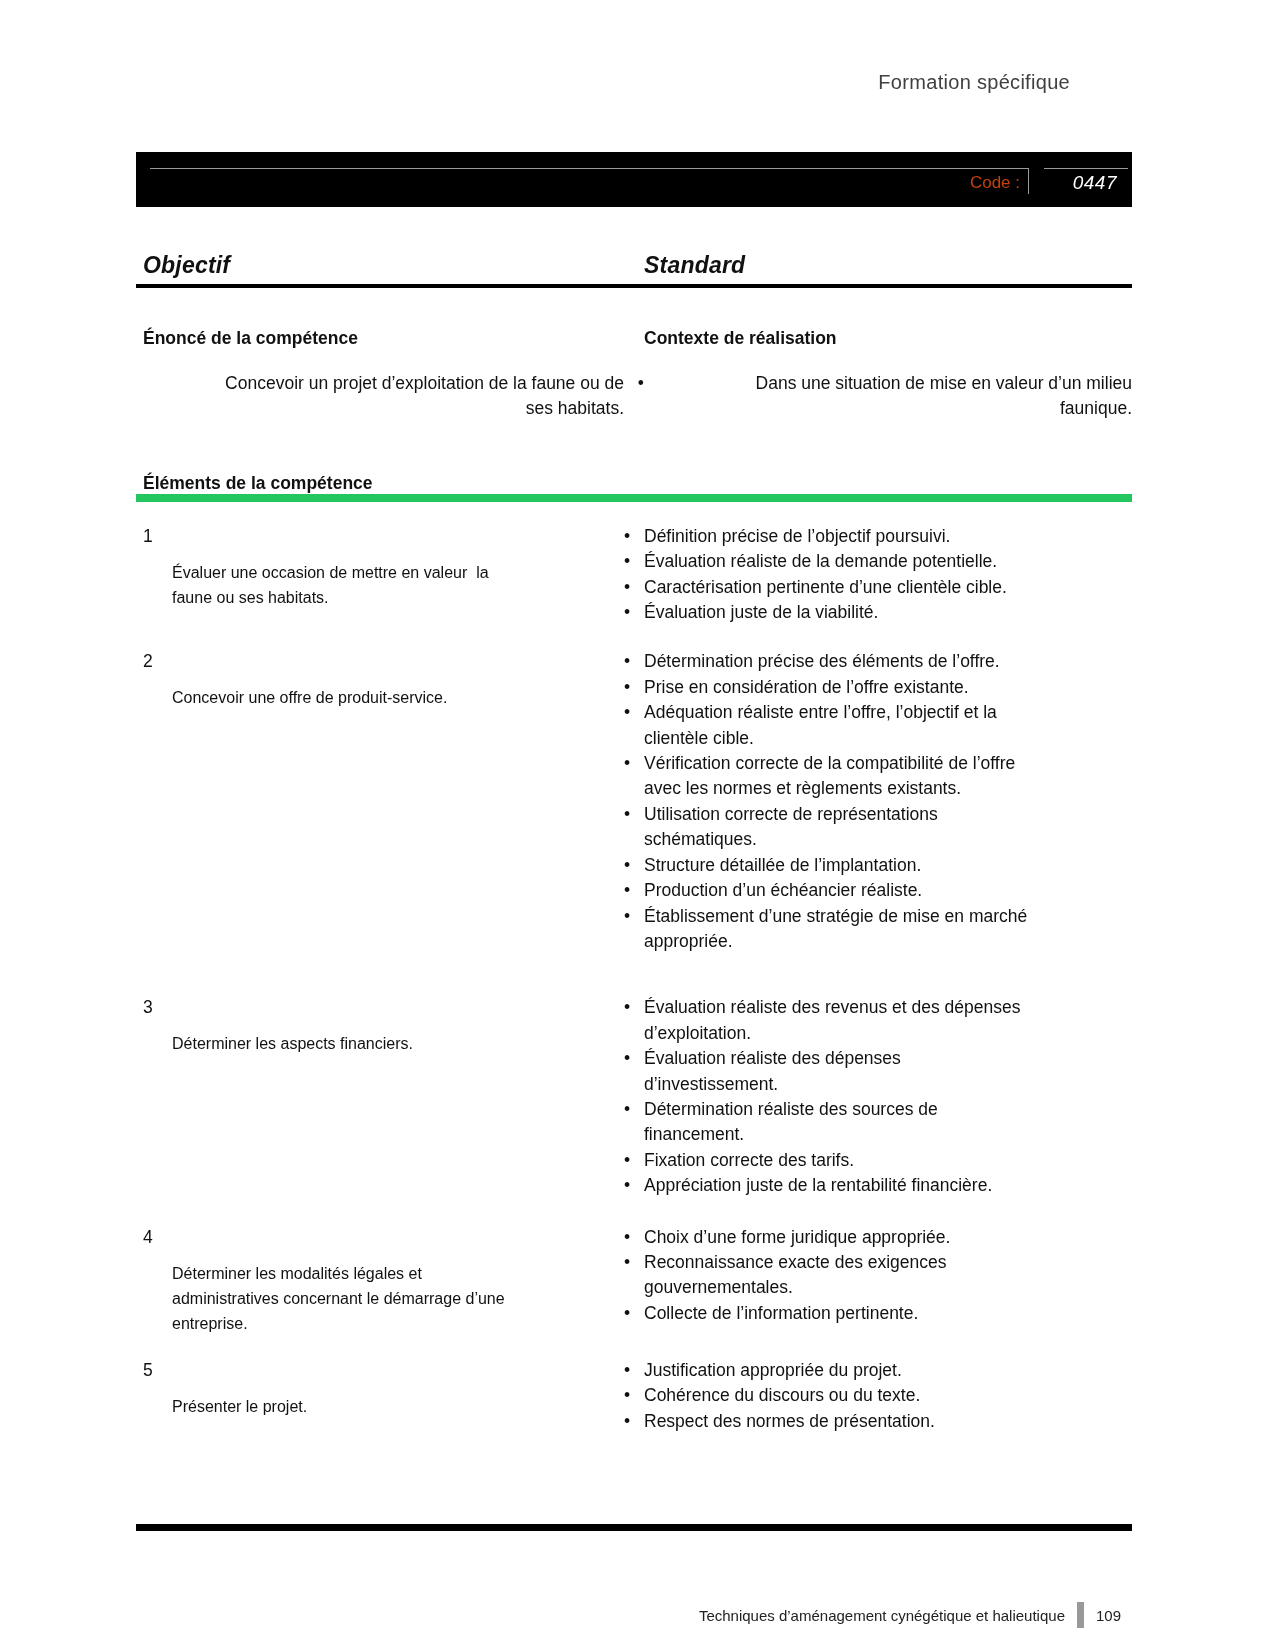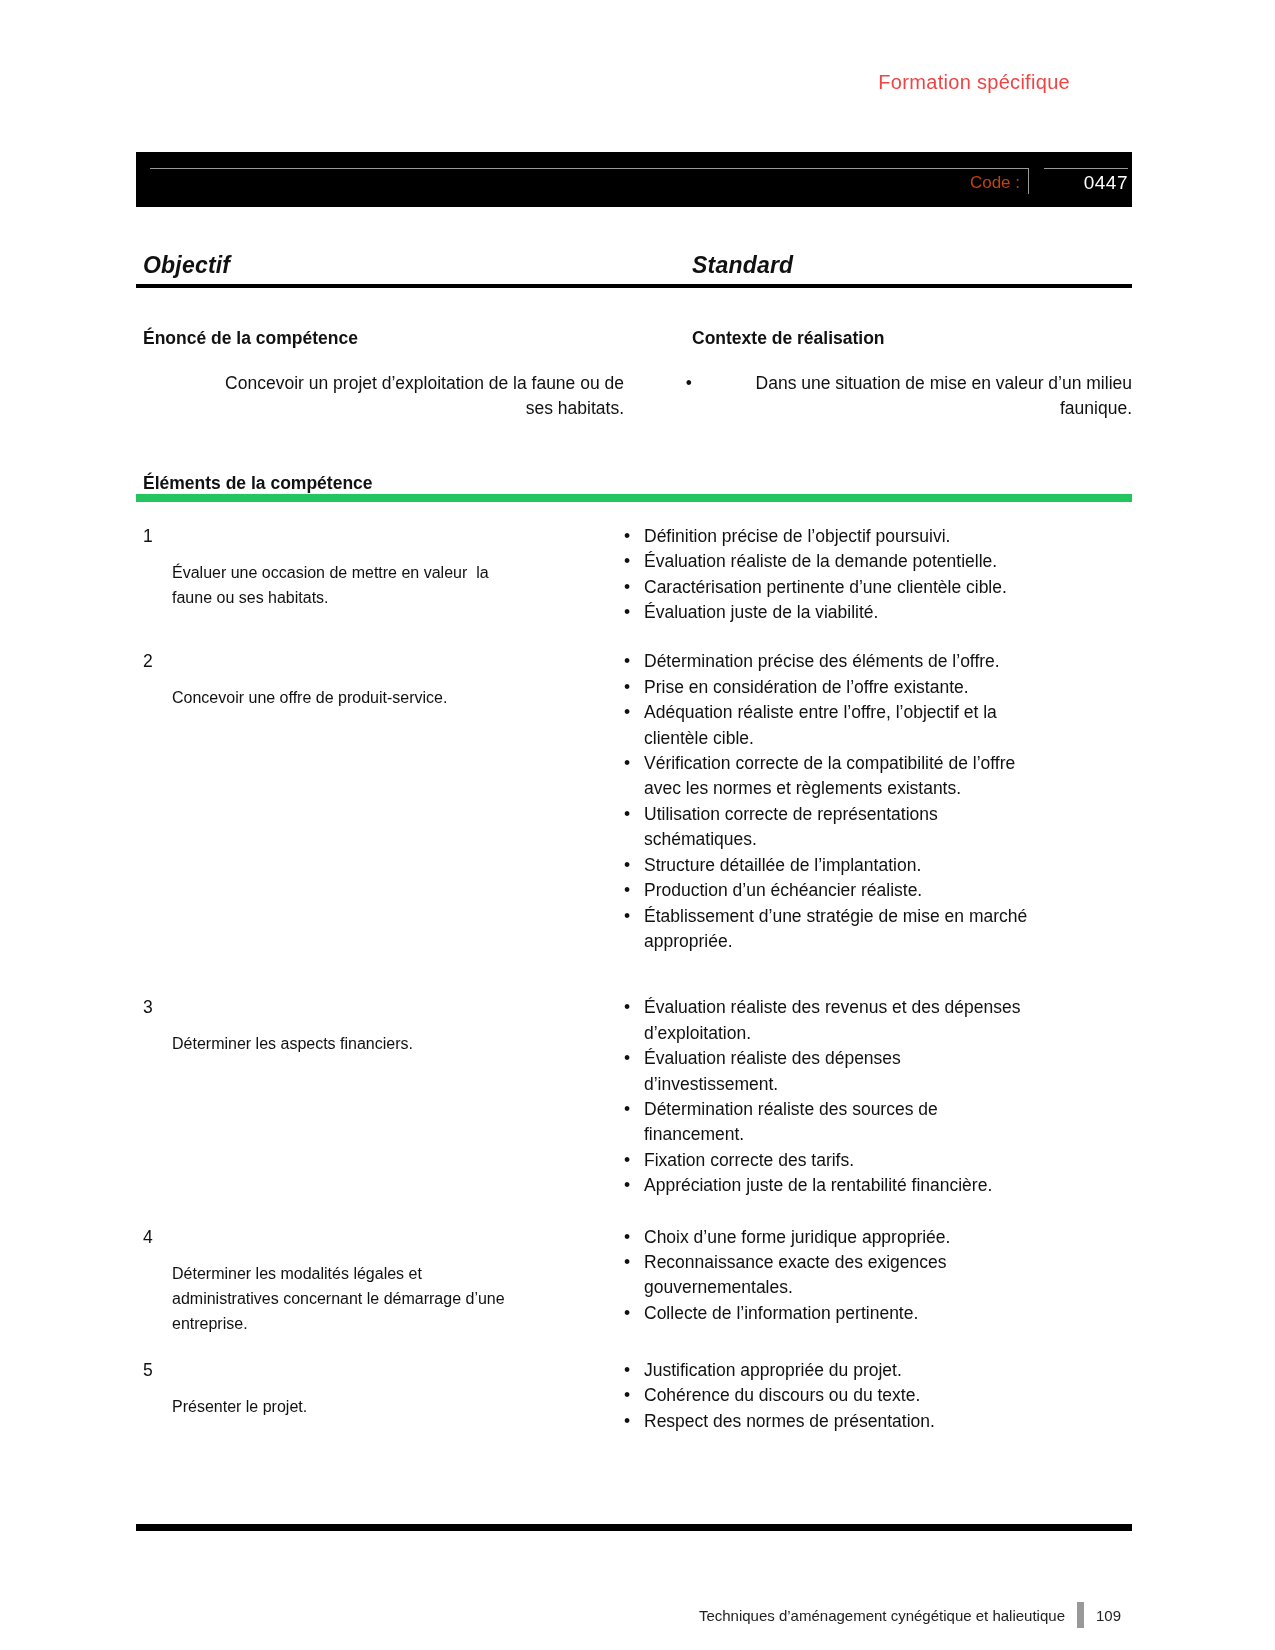--- a/index.html
+++ b/index.html
@@ -1,32 +1,32 @@
 <!DOCTYPE html>
 <html><head>
 <meta charset="utf-8">
 <style>
   html,body{margin:0;padding:0;background:#e8e8e8;}
   .page{
     position:relative;width:1275px;height:1650px;margin:0 auto;background:#ffffff;
     font-family:"Liberation Sans","DejaVu Sans",sans-serif;color:#111;overflow:hidden;
   }
   .header-label{
-    position:absolute;top:71px;right:205px;font-size:20px;color:#ef4444;letter-spacing:.3px;
+    position:absolute;top:71px;right:205px;font-size:20px;color:#404040;letter-spacing:.3px;
   }
   
   .banner{position:absolute;left:136px;top:152px;width:996px;height:55px;background:#000;}
   .banner .line-main{position:absolute;left:14px;top:16px;width:878px;height:1px;background:#9a9a9a;}
   .banner .vline{position:absolute;left:892px;top:16px;width:1px;height:26px;background:#9a9a9a;}
   .banner .line-code{position:absolute;left:908px;top:16px;width:84px;height:1px;background:#9a9a9a;}
   .banner .code-label{position:absolute;right:112px;top:21px;color:#c2410c;font-size:17px;}
-  .banner .code-value{position:absolute;right:4px;top:20px;color:#fff;font-size:19px;letter-spacing:.5px;}
+  .banner .code-value{position:absolute;right:15px;top:20px;color:#fff;font-size:19px;letter-spacing:.5px;font-style:italic;}
   
   .content{position:absolute;left:136px;top:0;width:996px;}
-  .row{display:grid;grid-template-columns:488px 1fr;gap:48px;}
+  .row{display:grid;grid-template-columns:488px 1fr;}
   .lpad{padding-left:7px;}
   .rpad{padding-left:20px;}
   .titles-row{margin-top:252px;border-bottom:4px solid #000;padding-bottom:6px;}
   .col-title{font-size:23px;font-weight:bold;font-style:italic;line-height:26px;letter-spacing:.2px;}
   .headings-row{margin-top:38px;}
   .sub-heading{font-size:17.5px;font-weight:bold;line-height:25px;}
   .body-row{margin-top:20px;text-align:right;}
   .body-text{font-size:17.5px;line-height:25.4px;white-space:pre-wrap;}
   .elements-row{margin-top:50px;border-bottom:8px solid #22c55e;}
   .sub-heading-tight{font-size:17.5px;font-weight:bold;line-height:22px;}

